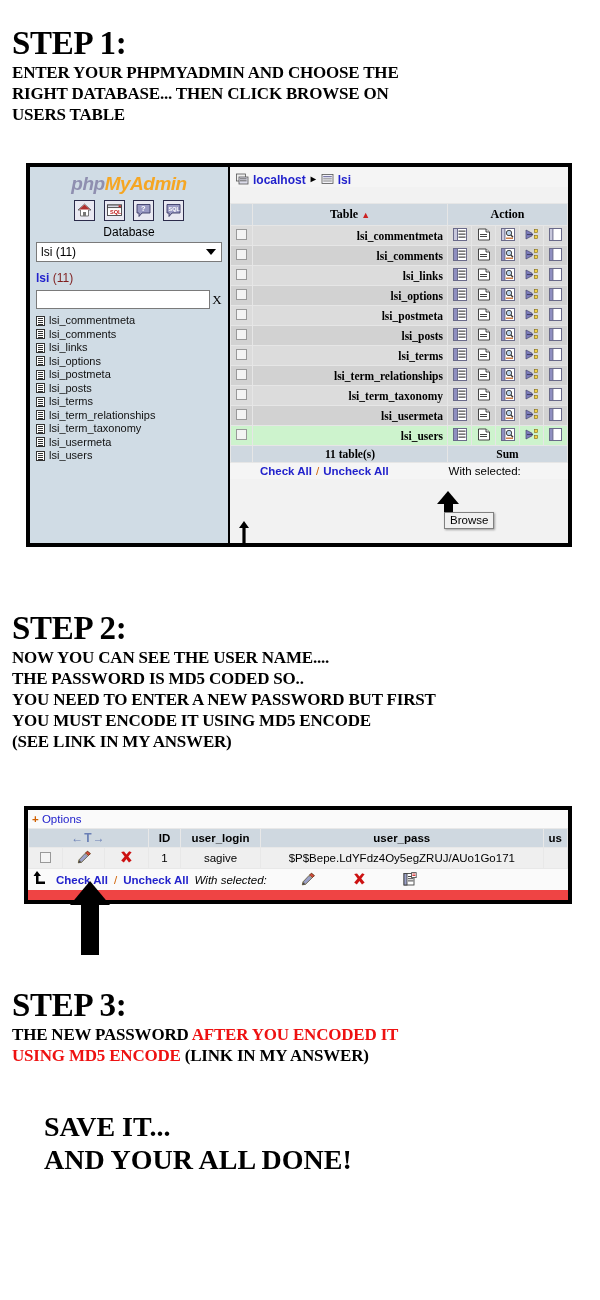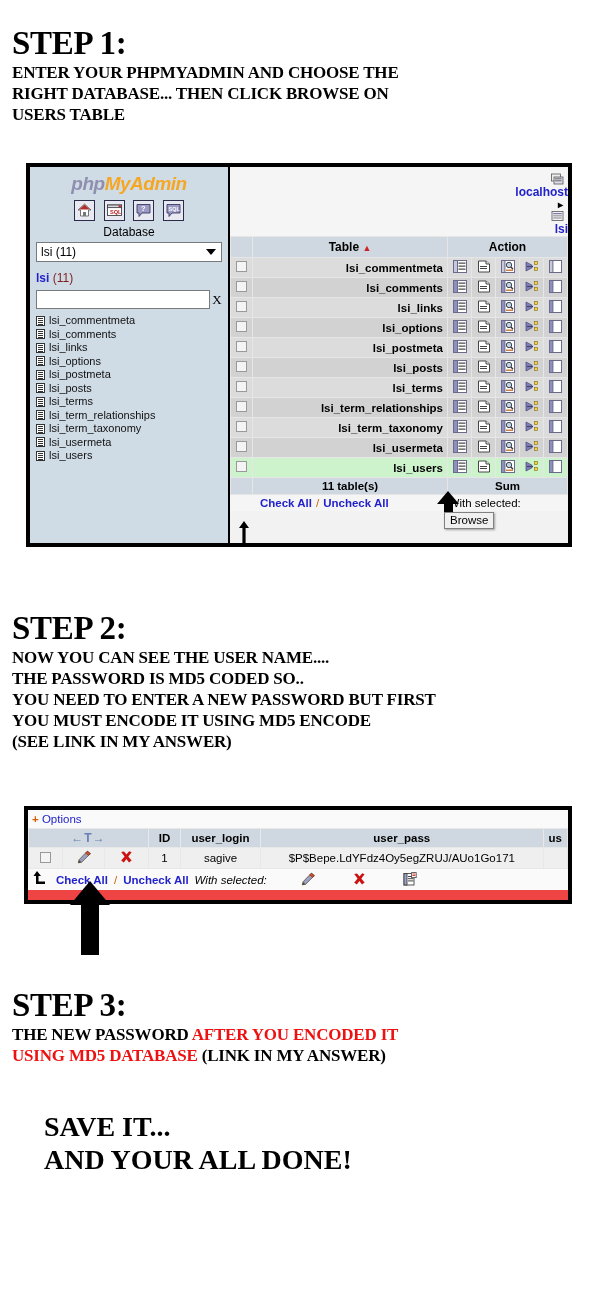--- a/index.html
+++ b/index.html
@@ -160,25 +160,24 @@
   .tbl-ico::before {
     content:""; position:absolute; left:1px; right:1px; top:1px;
     height:1px; background:#333;
     box-shadow:0 2px 0 #333, 0 4px 0 #333, 0 6px 0 #333;
   }
   ul { margin:0; padding:0; }
 
   
   .pma-main { flex:1; background:#f2f2f2; position:relative; min-width:0; }
   .crumb {
-    display:flex; align-items:flex-end;
+    display:flex; align-items:flex-start;
     padding:6px 0 0 6px;
     font-size:12px; font-weight:bold;
     background:#f5f5f5;
-    flex-direction:column;
   }
   .crumb a { color:#2222cc; text-decoration:none; }
   .crumb .sep { margin:0 5px; color:#000; font-size:10px; }
   .crumb .svr-ico, .crumb .db-ico {
     width:13px; height:12px; margin-right:4px;
     position:relative; display:inline-block;
   }
 
   .tbl { width:100%; border-collapse:collapse; font-size:11.5px; }
   .tbl th {
@@ -409,21 +408,21 @@
           <svg width="13" height="12" viewBox="0 0 13 12">
             <rect x="1" y="1.5" width="11" height="9" fill="#f2f2f8" stroke="#555" stroke-width="0.8"></rect>
             <rect x="2.2" y="3" width="8.6" height="1.2" fill="#7a7aa8"></rect>
             <rect x="2.2" y="5.2" width="8.6" height="1.2" fill="#999"></rect>
             <rect x="2.2" y="7.4" width="8.6" height="1.2" fill="#999"></rect>
           </svg>
         </span>
         <a href="#">lsi</a>
       </div>
 
-      <table class="tbl" style="">
+      <table class="tbl" style="margin-top:16px;font-family:Liberation Serif, serif;">
         <thead>
           <tr>
             <th style="width:22px;"></th>
             <th>
               <span>Table</span>
               <span style="color:#cc2222;font-size:9px;">▲</span>
             </th>
             <th colspan="5">Action</th>
           </tr>
         </thead>
@@ -936,20 +935,20 @@
 
 <div class="uparrow" style="left:70px; top:881px; width:40px;">
   <div class="head" style="border-left-width:20px;border-right-width:20px;border-bottom-width:24px;"></div>
   <div class="shaft" style="width:18px;height:50px;"></div>
 </div>
 
 <div class="step-block" style="top:988px;">
   <div class="step-head">STEP 3:</div>
   <div class="step-lines">
     <div><span>THE NEW PASSWORD </span><span class="red">AFTER YOU ENCODED IT</span></div>
-    <div><span class="red">USING MD5 DATABASE </span><span>(LINK IN MY ANSWER)</span></div>
+    <div><span class="red">USING MD5 ENCODE </span><span>(LINK IN MY ANSWER)</span></div>
   </div>
 </div>
 
 <div class="finale" style="top:1110px;">
   <div>SAVE IT...</div>
   <div>AND YOUR ALL DONE!</div>
 </div>
 
 </body></html>

